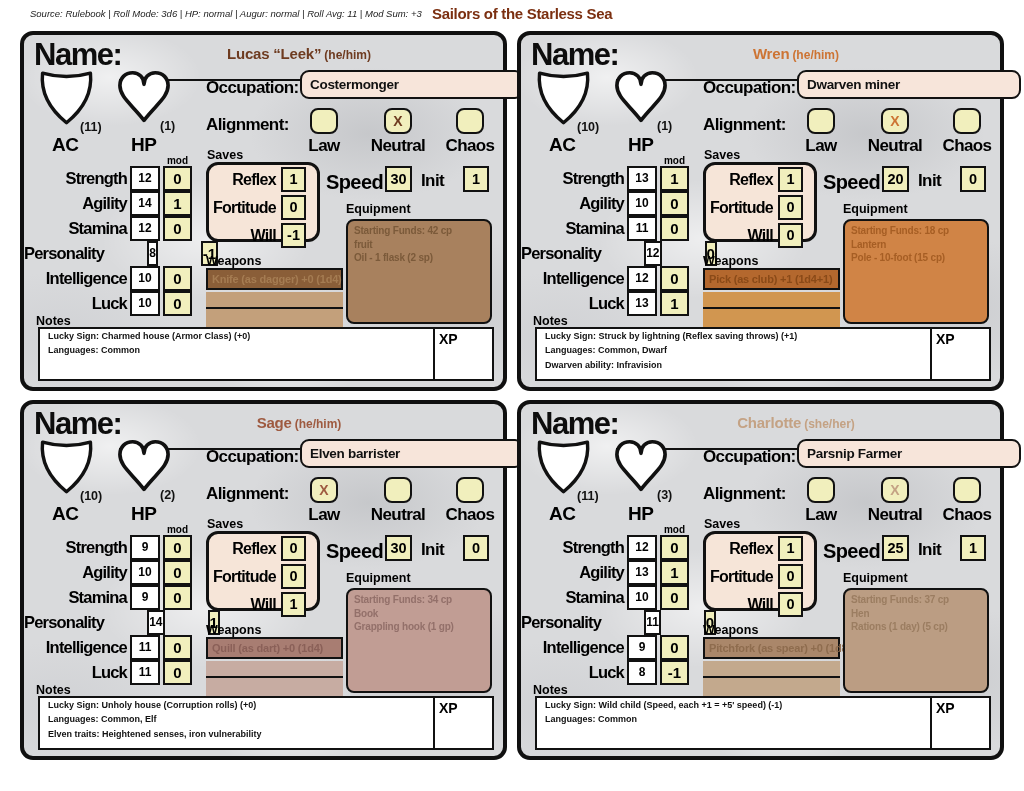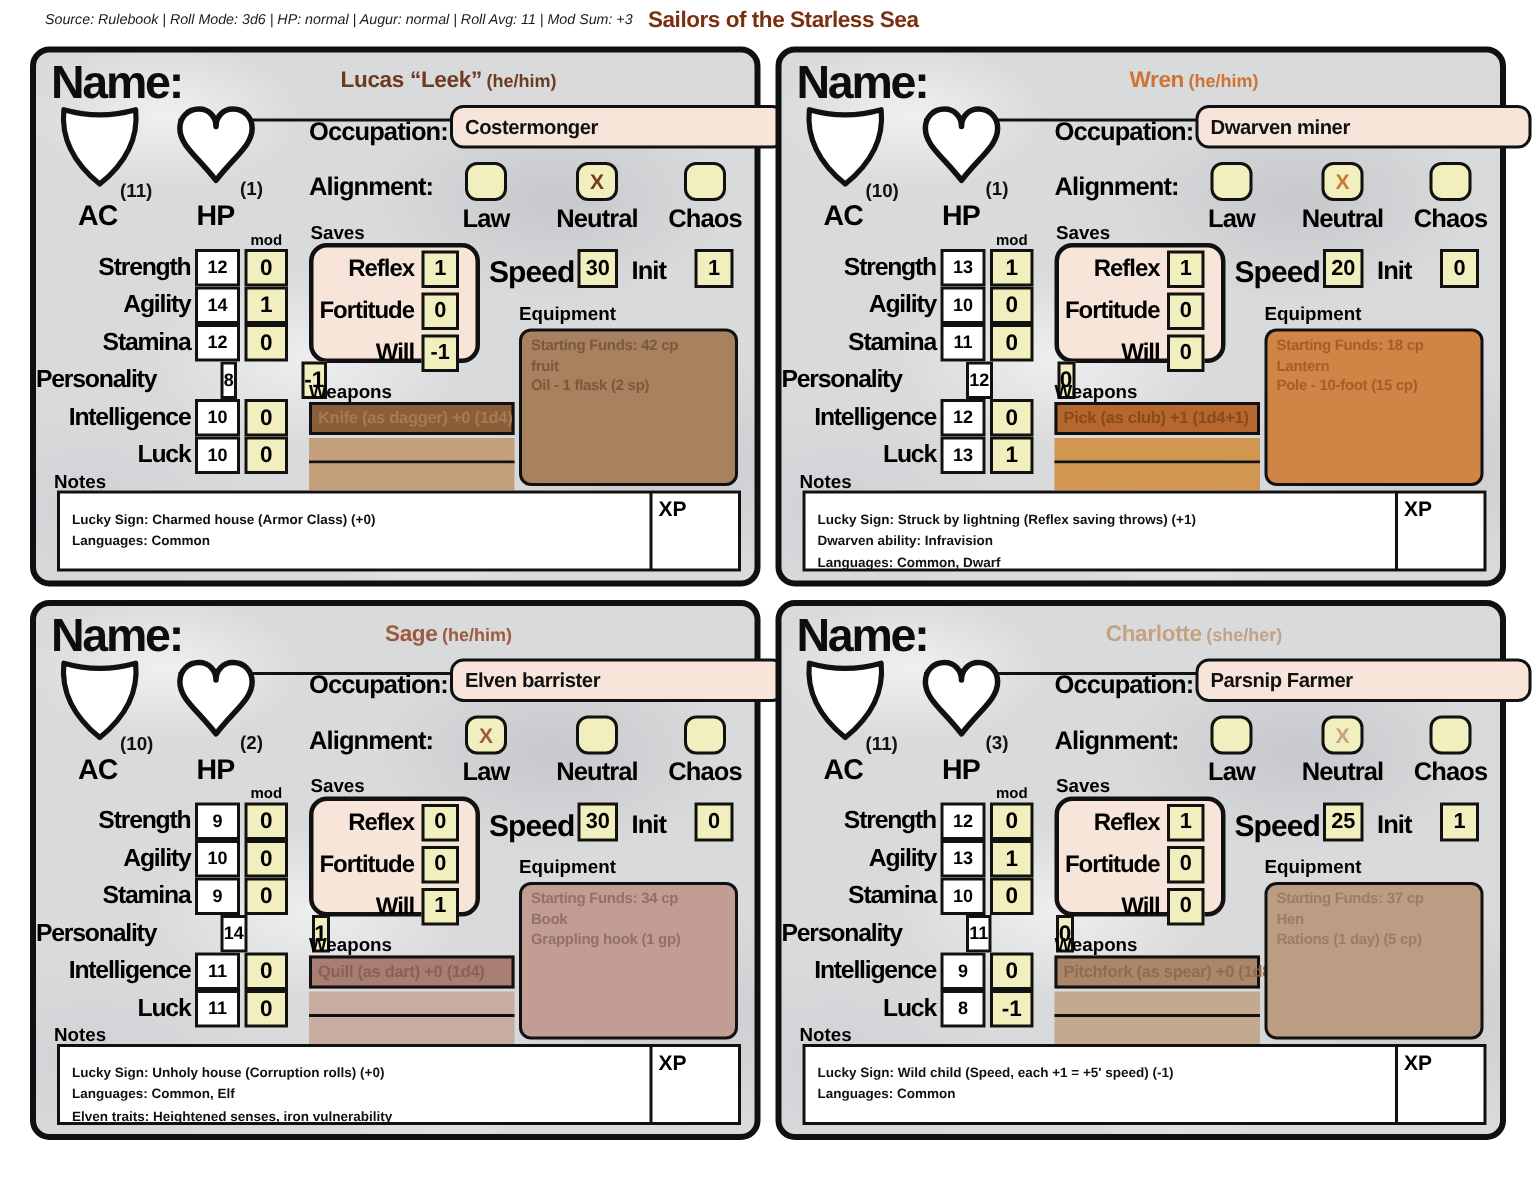--- a/index.html
+++ b/index.html
@@ -103,21 +103,21 @@
 
   .equipment-label { left: 322px; top: 167px; font-size: 12.5px; font-weight: bold; }
   .equipment-box { left: 322px; top: 184px; width: 146px; height: 105px;
     border: 2px solid #111; border-radius: 8px; background: var(--eqbg);
     padding: 3px 6px; }
   .equipment-box div { position: static; font-size: 10px; font-weight: bold;
     color: var(--eqtx); line-height: 1.35; letter-spacing: -0.2px; }
 
   .notes-label { left: 12px; top: 279px; font-size: 12.5px; font-weight: bold; }
   .notes-box { left: 14px; top: 292px; width: 456px; height: 54px;
-    border: 2px solid #111; background: #ffffff; padding: 10px 8px; }
+    border: 2px solid #111; background: #ffffff; padding: 0 8px; }
   .notes-box .note-line { position: static; display: block; font-size: 9px;
     font-weight: bold; color: #111; line-height: 1.6; }
   .xp-divider { left: 393px; top: -1px; bottom: -1px; border-left: 2px solid #111; width: 0; }
   .xp-label { left: 399px; top: 2px; font-size: 14px; font-weight: bold; }
 </style>
 </head>
 <body>
 
 <div class="page-header">
   <div class="source-info">Source: Rulebook | Roll Mode: 3d6 | HP: normal | Augur: normal | Roll Avg: 11 | Mod Sum: +3</div>
@@ -336,22 +336,22 @@
     <div class="equipment-label">Equipment</div>
     <div class="equipment-box">
       <div>Starting Funds: 18 cp</div>
       <div>Lantern</div>
       <div>Pole - 10-foot (15 cp)</div>
     </div>
 
     <div class="notes-label">Notes</div>
     <div class="notes-box">
       <span class="note-line">Lucky Sign: Struck by lightning (Reflex saving throws) (+1)</span>
+      <span class="note-line">Languages: Common, Dwarf</span>
       <span class="note-line">Dwarven ability: Infravision</span>
-      <span class="note-line">Languages: Common, Dwarf</span>
       <div class="xp-divider"></div>
       <div class="xp-label">XP</div>
     </div>
   </section>
     <section class="card" style="--accent: #9e5a40; --eqbg: #c19d94; --eqtx: #93706a; --w1bg: #a87d72; --w1tx: #8a6058; --w23: #c7aca2;">
     <div class="name-label">Name:</div>
     <div class="name-line"></div>
     <div class="name-wrap"><span class="name-value">Sage</span><span class="pronouns">(he/him)</span></div>
 
     <svg class="shield-icon" viewBox="0 0 100 100">

